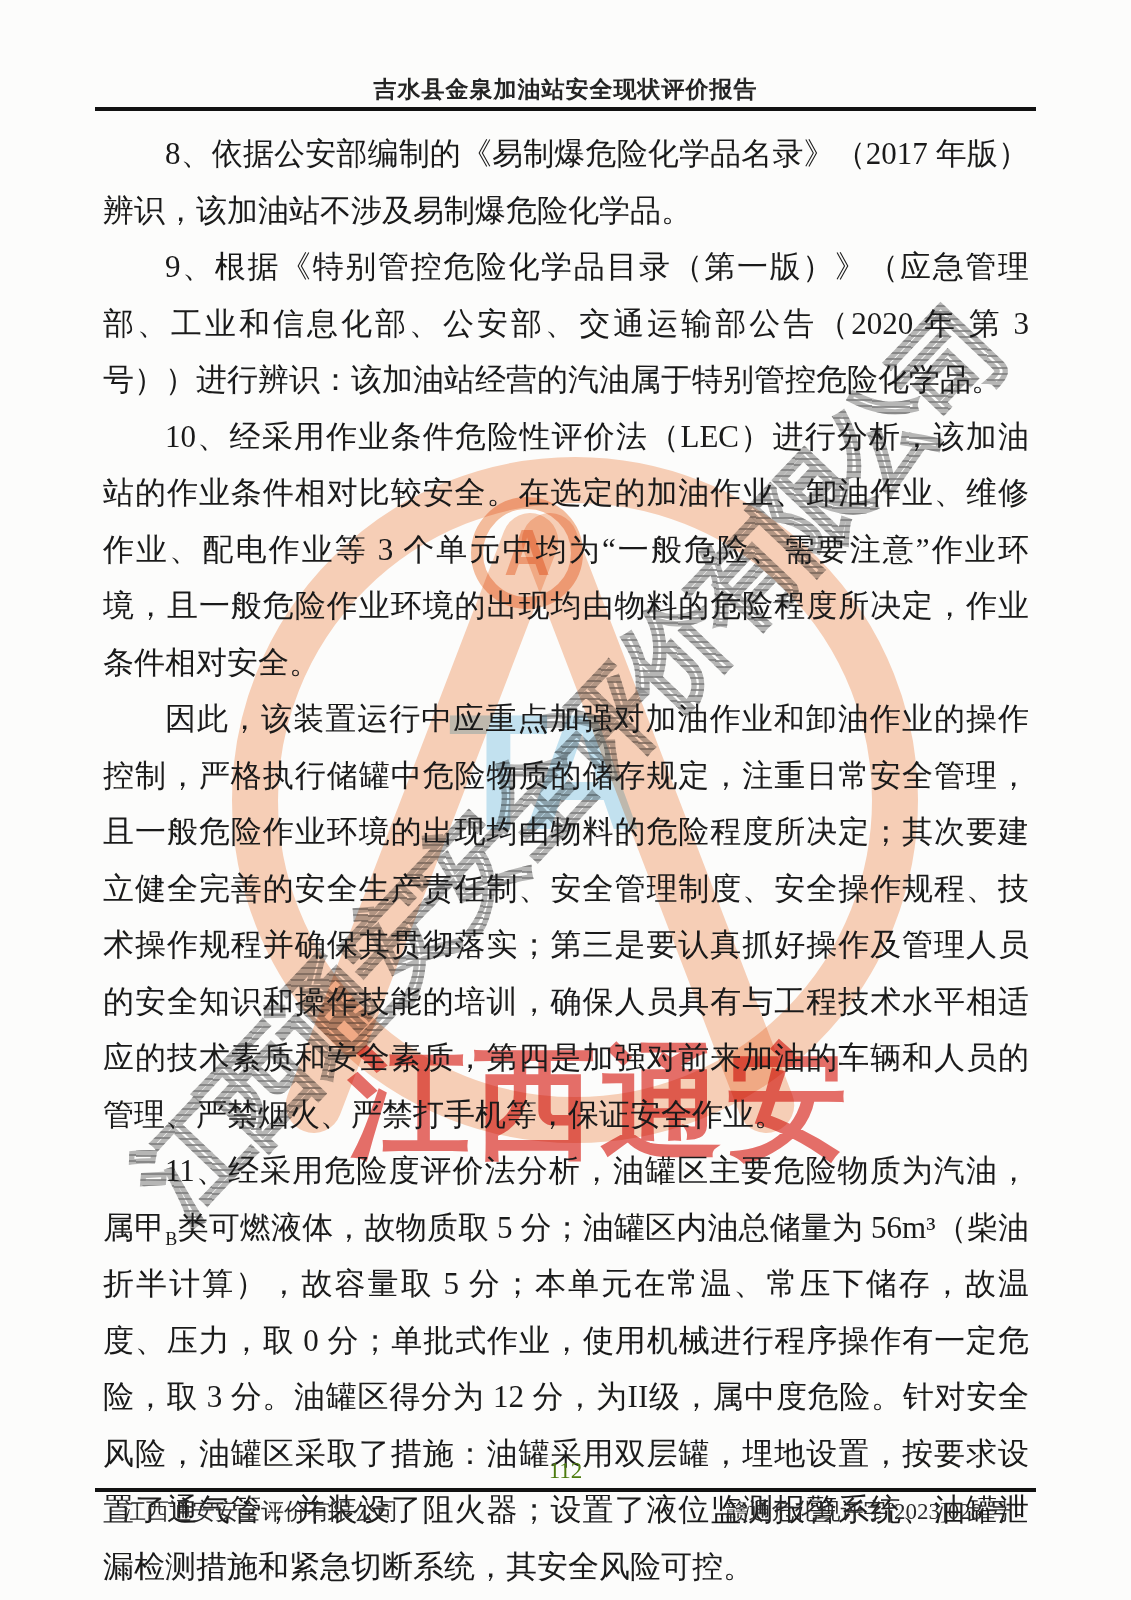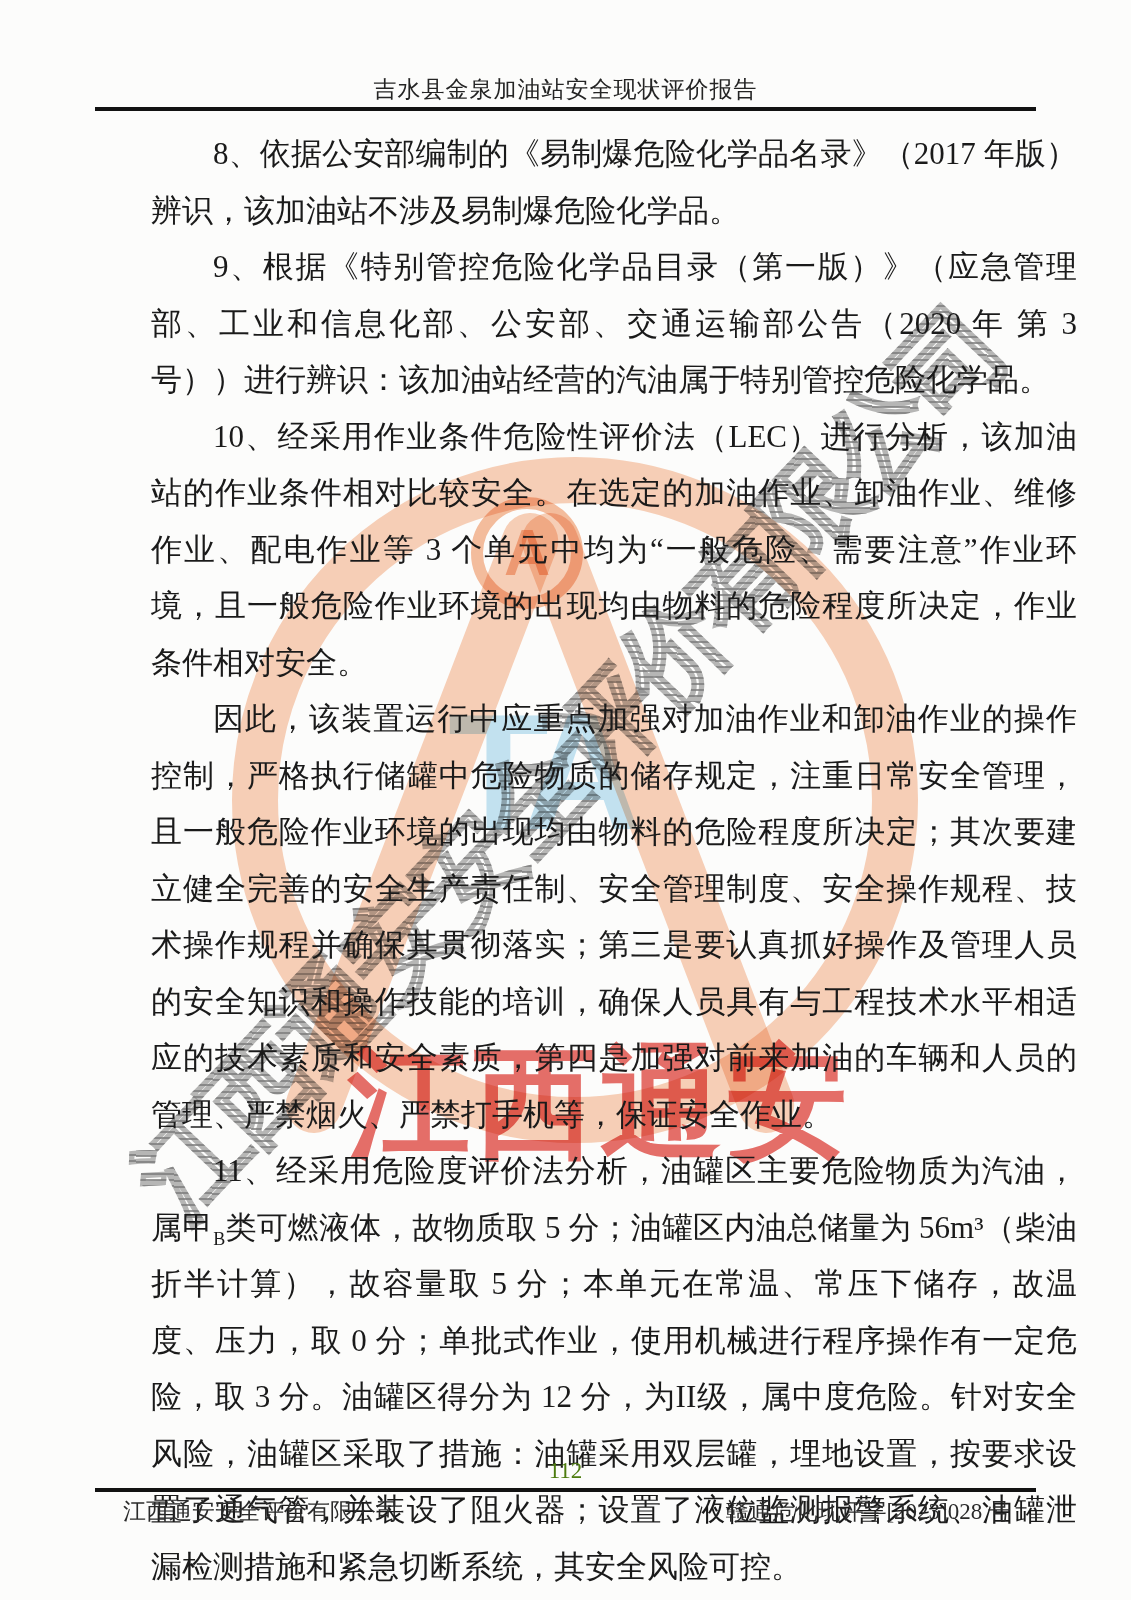--- a/index.html
+++ b/index.html
@@ -7,30 +7,29 @@
     position:relative;
     width:1131px;height:1600px;
     margin:0 auto;
     background:#fcfcfb;
     overflow:hidden;
     font-family:"Liberation Serif","DejaVu Serif",serif;
     color:#1a1a1a;
   }
 
   
-  .doc-header{position:absolute;left:95px;top:74px;width:941px;text-align:center;}
+  .doc-header{position:absolute;left:95px;top:74px;width:941px;text-align:center;font-weight:bold;}
   .doc-title{font-size:23px;letter-spacing:1px;color:#242424;}
   .header-rule{position:absolute;left:95px;top:107px;width:941px;height:4px;background:#121212;}
 
   
   .body-text{
     position:absolute;left:103px;top:126px;width:926px;
     font-size:31px;line-height:56.5px;
     text-align:justify;
-    margin-left:48px;
   }
   .body-text p{margin:0;text-indent:62px;}
   .body-text sub{font-size:18px;line-height:0;}
 
   
   .page-number{position:absolute;left:0;top:1458px;width:100%;text-align:center;font-size:23px;color:#4d7c0f;}
   .footer-rule{position:absolute;left:95px;top:1488px;width:941px;height:4px;background:#121212;}
   .footer-row{position:absolute;left:123px;top:1496px;width:888px;font-size:23px;color:#2a2a2a;display:flex;justify-content:space-between;}
 
   

